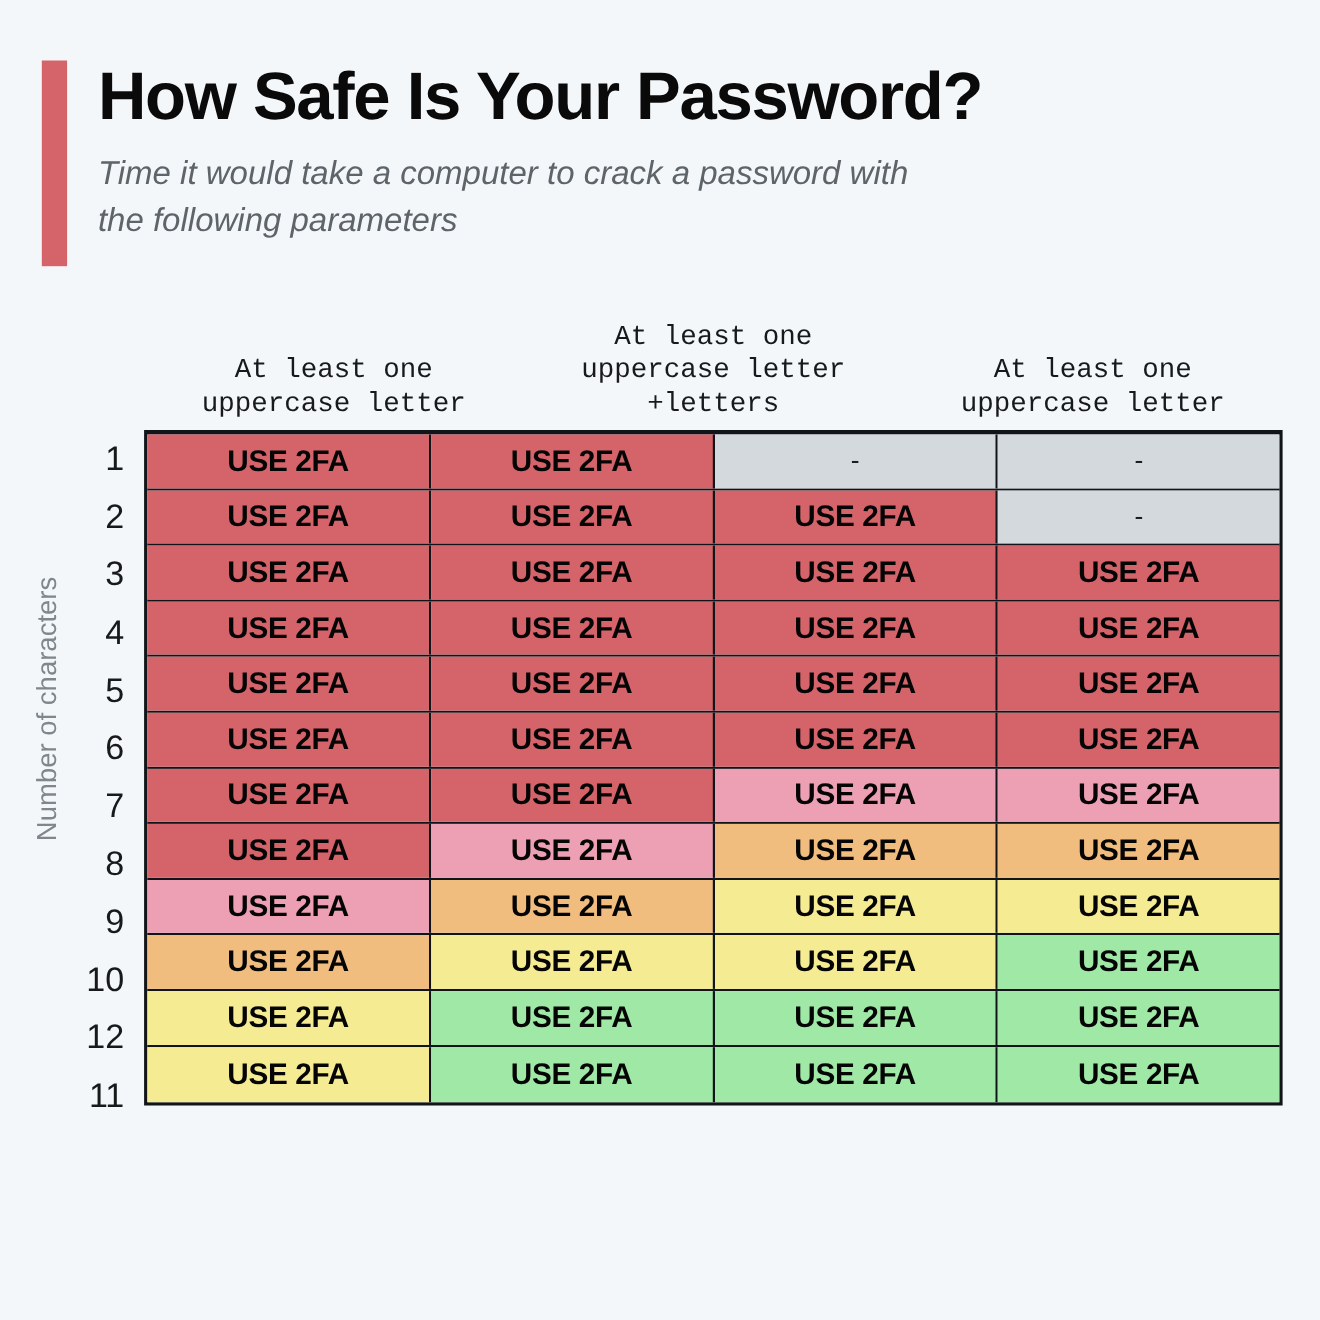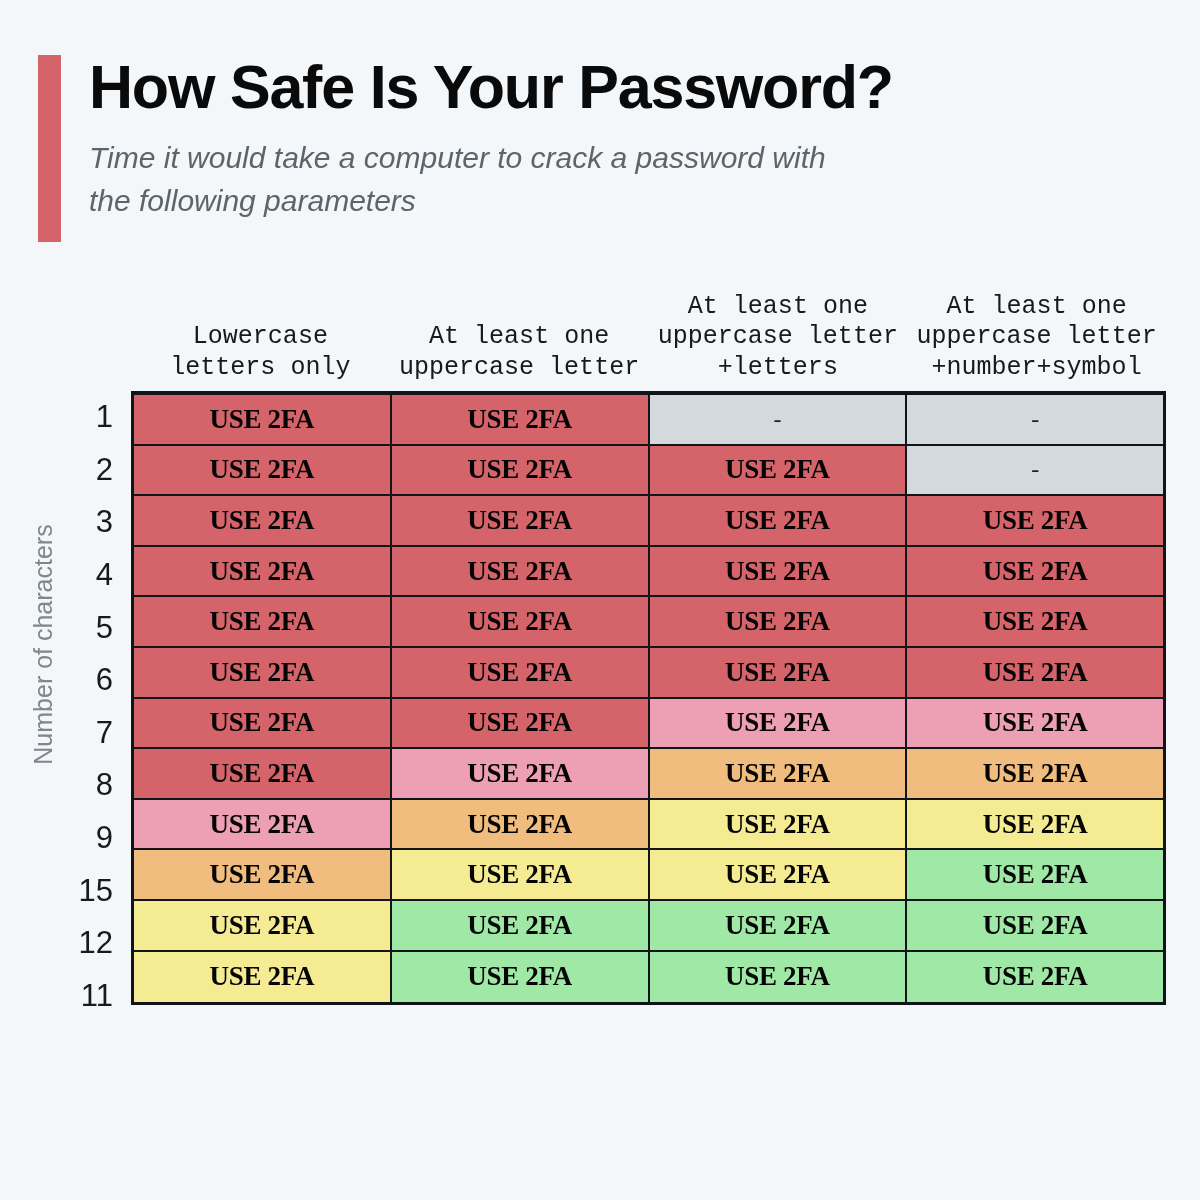--- a/index.html
+++ b/index.html
@@ -82,21 +82,20 @@
     color: #17191b;
     padding: 0 4px 8px 4px;
     font-family: Liberation Mono, monospace;
   }
 
   .table {
     border: 3px solid #111418;
     border-top: 4px solid #111418;
     display: flex;
     flex-direction: column;
-    font-family: Liberation Serif, serif;
   }
 
   .row {
     display: flex;
     height: 50.6px;
     border-bottom: 2px solid #111418;
   }
   .row:last-child { border-bottom: none; }
 
   .cell {
@@ -168,44 +167,39 @@
   <div class="row-labels" id="row-labels">
       <div class="row-label">1</div>
       <div class="row-label">2</div>
       <div class="row-label">3</div>
       <div class="row-label">4</div>
       <div class="row-label">5</div>
       <div class="row-label">6</div>
       <div class="row-label">7</div>
       <div class="row-label">8</div>
       <div class="row-label">9</div>
-      <div class="row-label">15</div>
+      <div class="row-label">10</div>
       <div class="row-label">12</div>
       <div class="row-label">11</div>
     </div>
 
   <div class="chart">
     <div class="col-headers" id="col-headers">
-        <div class="col-header">
-          <div>Lowercase</div>
-          <div>letters only</div>
-        </div>
         <div class="col-header">
           <div>At least one</div>
           <div>uppercase letter</div>
         </div>
         <div class="col-header">
           <div>At least one</div>
           <div>uppercase letter</div>
           <div>+letters</div>
         </div>
         <div class="col-header">
           <div>At least one</div>
           <div>uppercase letter</div>
-          <div>+number+symbol</div>
         </div>
       </div>
     <div class="table" id="heatmap-table">
         <div class="row">
           <div class="cell" style="background: rgb(212, 99, 106);">USE 2FA</div>
           <div class="cell" style="background: rgb(212, 99, 106);">USE 2FA</div>
           <div class="cell na" style="background: rgb(211, 217, 221);">-</div>
           <div class="cell na" style="background: rgb(211, 217, 221);">-</div>
         </div>
         <div class="row">

